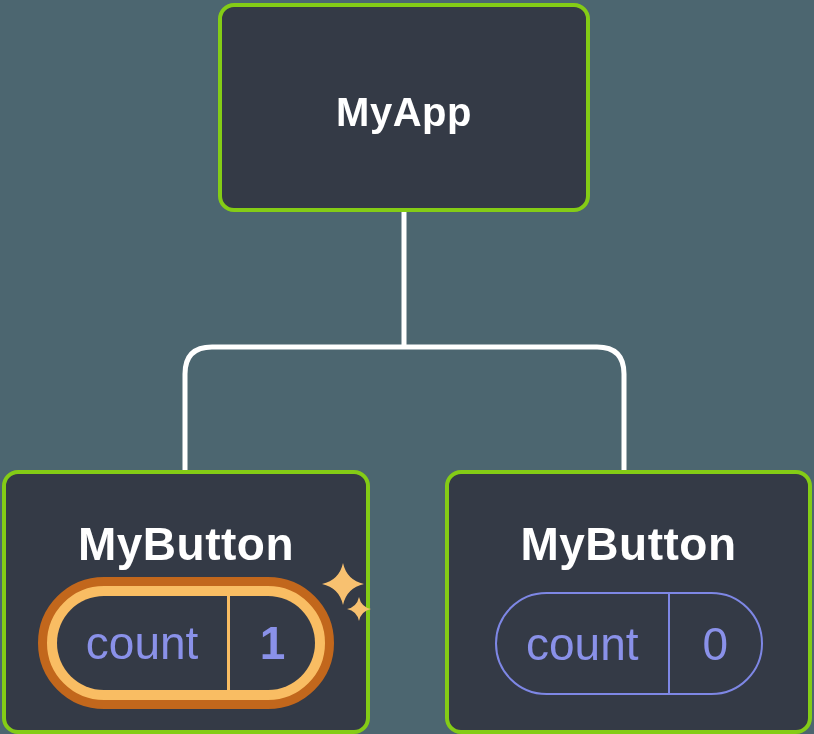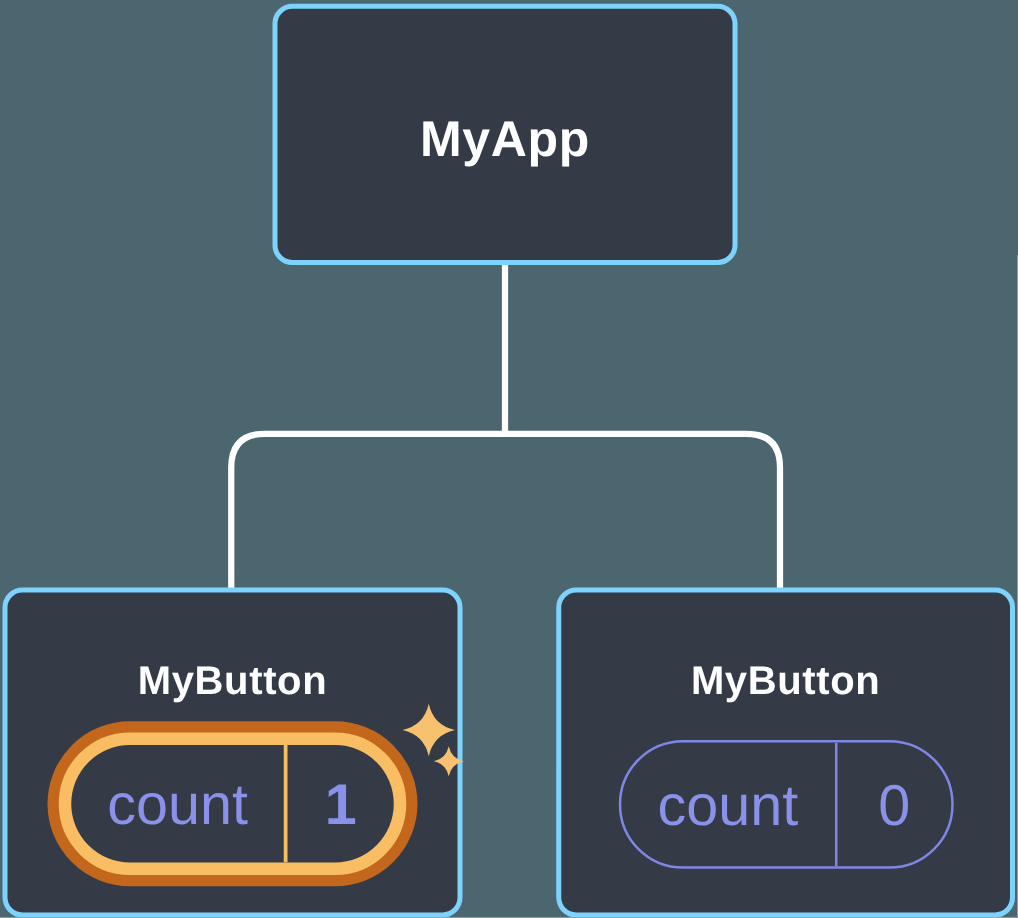--- a/index.html
+++ b/index.html
@@ -20,21 +20,21 @@
     position: absolute;
     left: 0;
     top: 0;
     width: 814px;
     height: 734px;
   }
   .node {
     position: absolute;
     box-sizing: border-box;
     background: #343a46;
-    border: 4px solid #7dd3fc;
+    border: 4px solid #84cc16;
     border-radius: 16px;
   }
   .node-root {
     left: 218px;
     top: 3px;
     width: 372px;
     height: 209px;
     display: flex;
     align-items: center;
     justify-content: center;
@@ -58,21 +58,21 @@
     width: 367px;
     height: 264px;
   }
   .child-title {
     position: absolute;
     top: 49px;
     left: 0;
     width: 100%;
     text-align: center;
     color: #ffffff;
-    font-size: 32px;
+    font-size: 46px;
     font-weight: 700;
     letter-spacing: 0.5px;
     line-height: 42px;
   }
   
   .pill-hl {
     position: absolute;
     box-sizing: border-box;
     left: 50%;
     transform: translateX(-50%);

